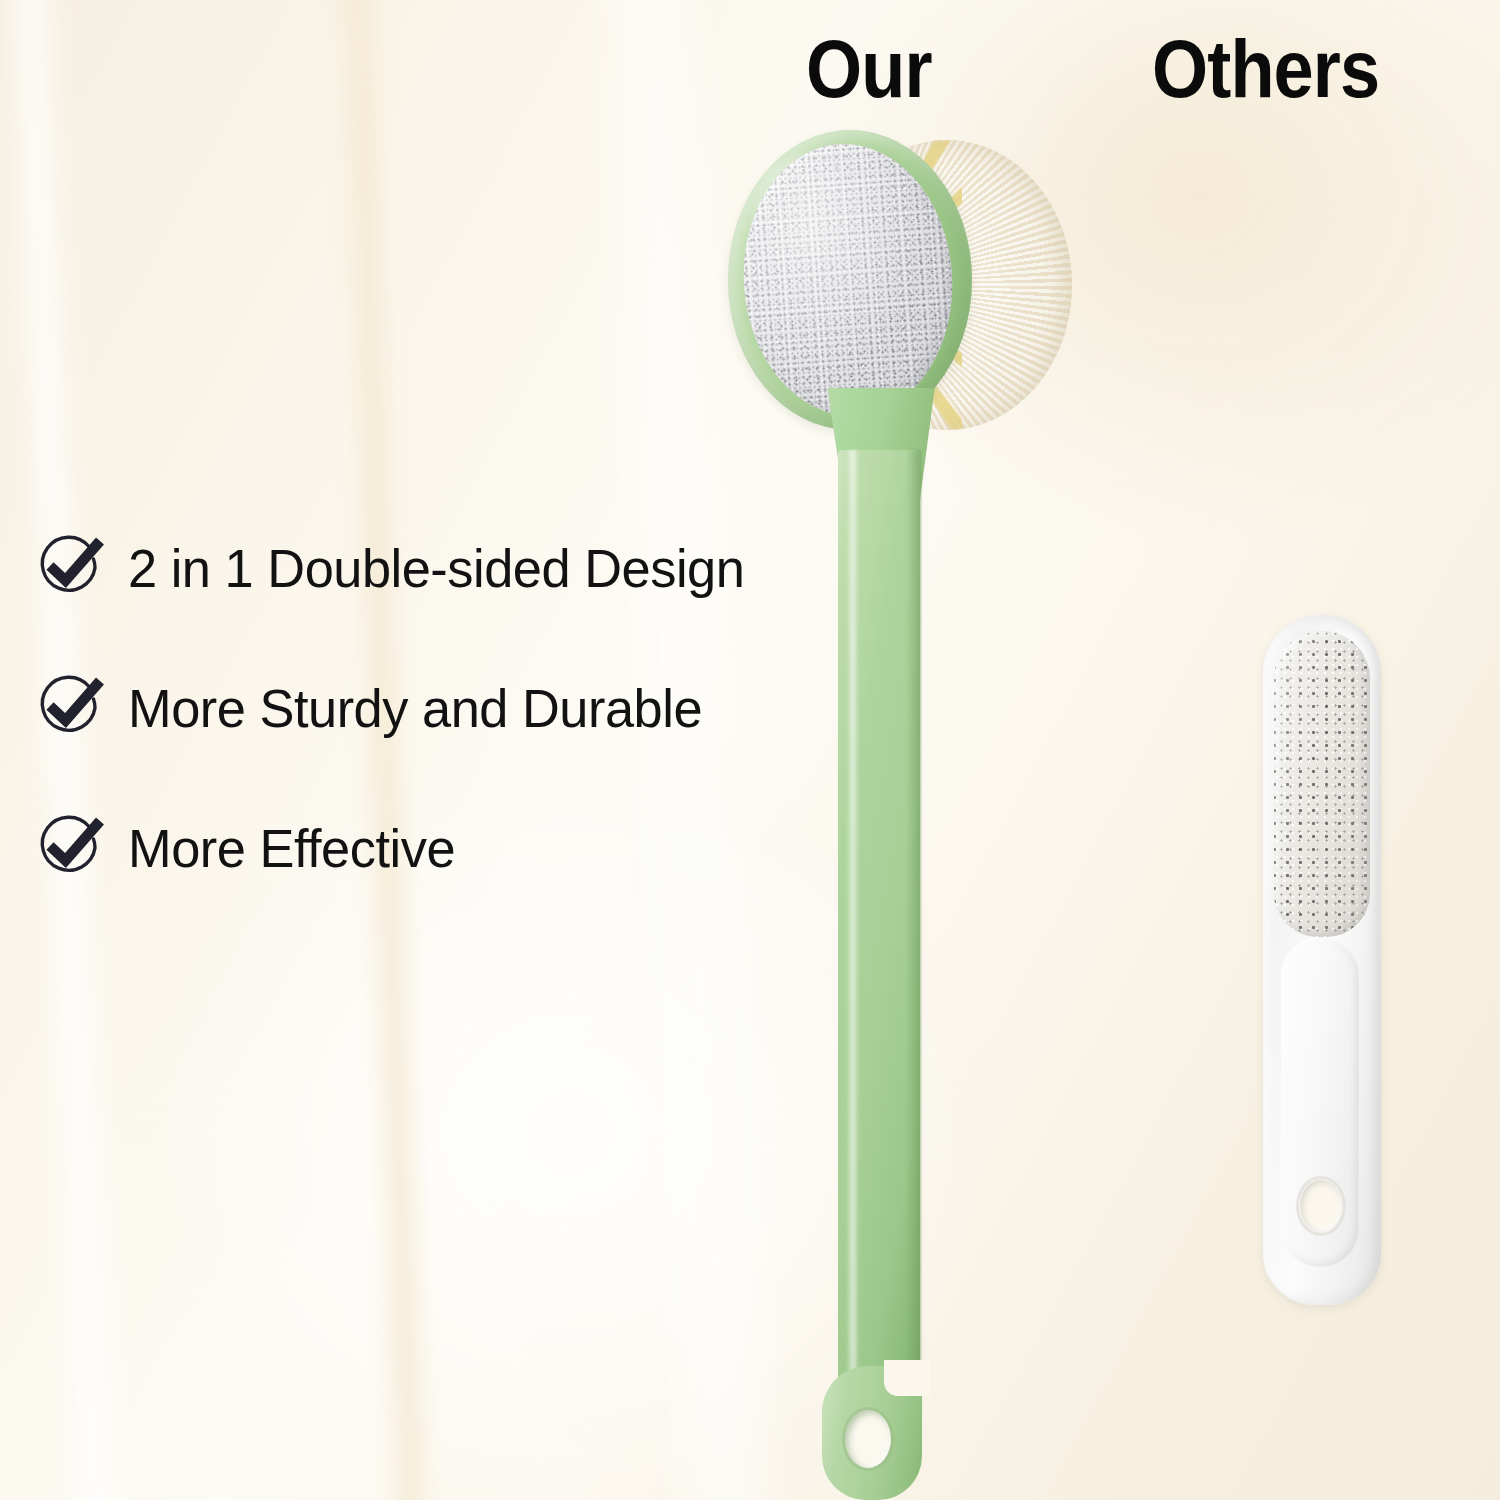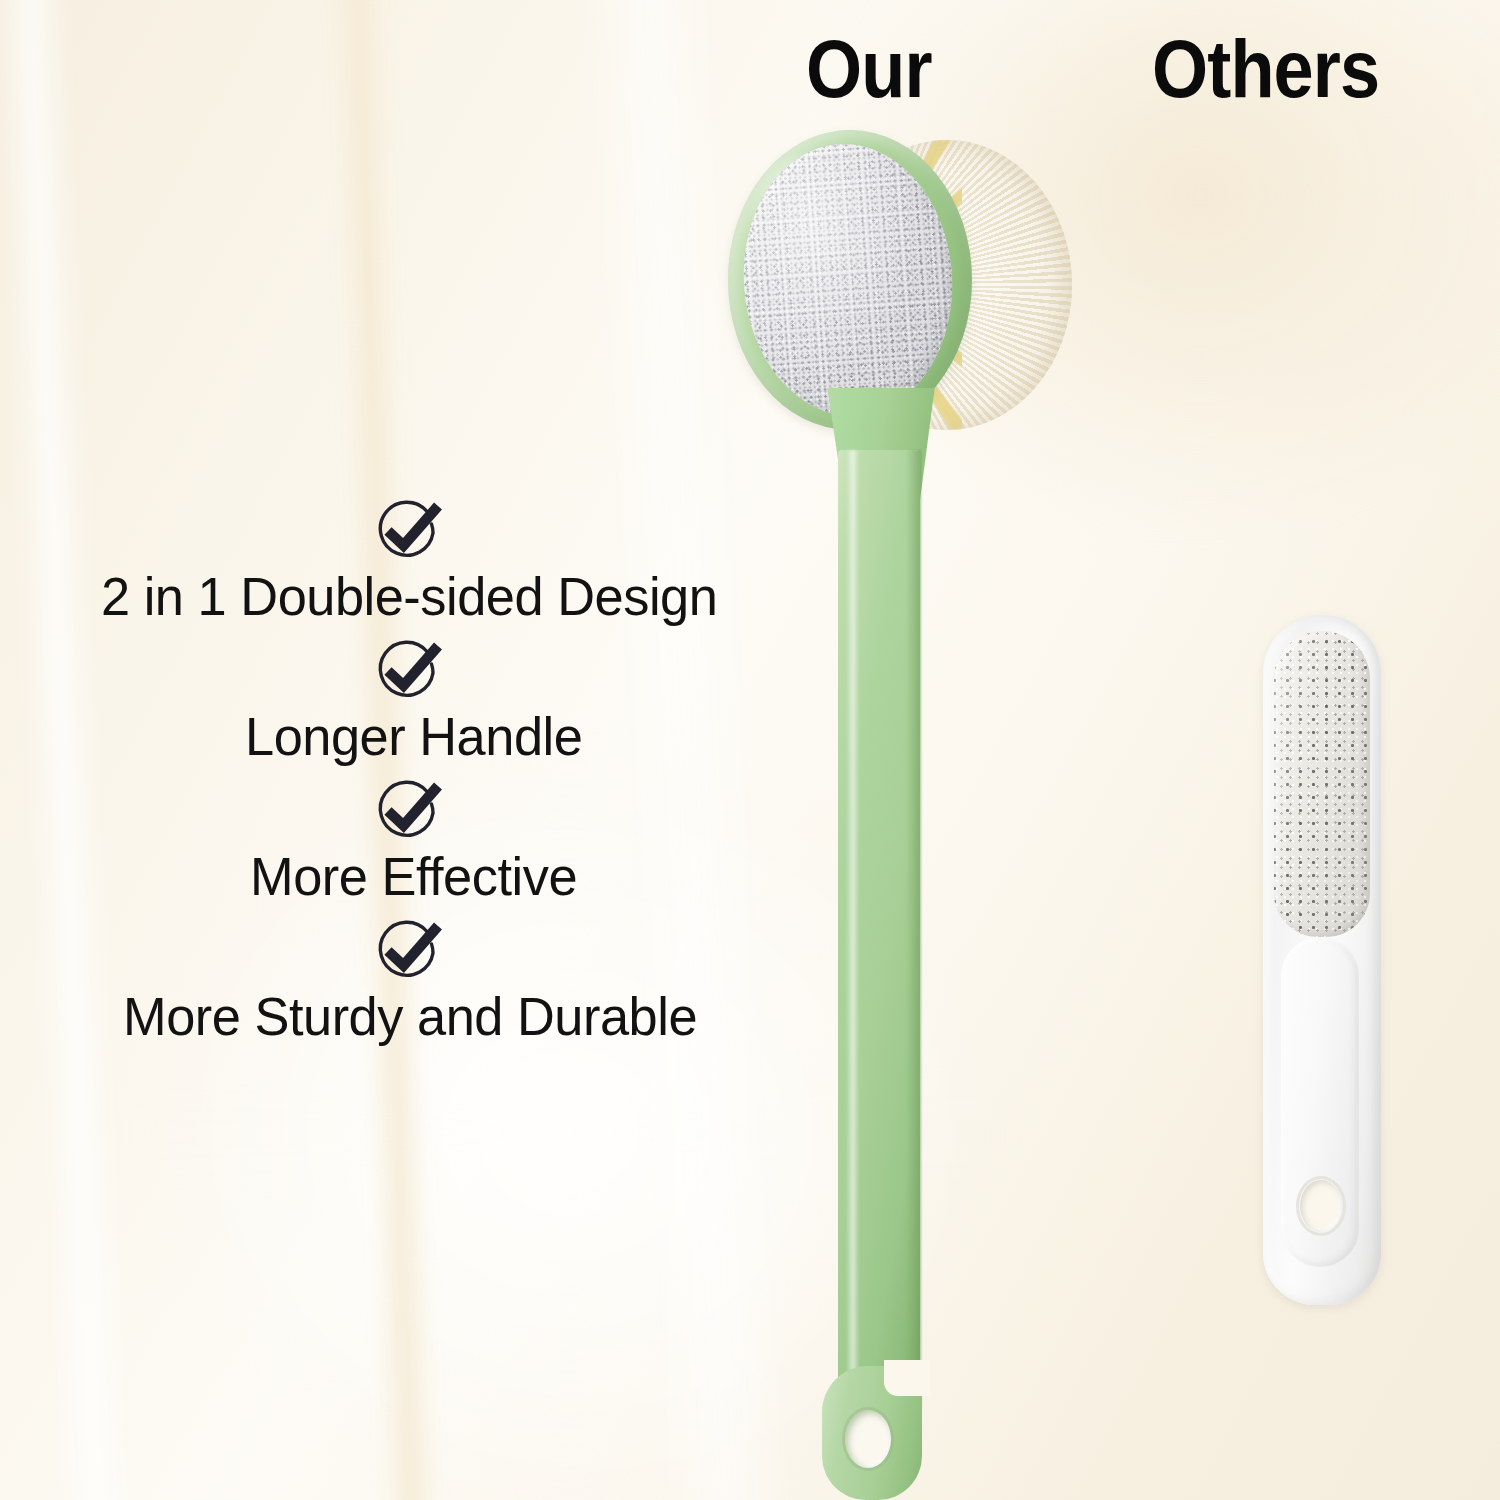--- a/index.html
+++ b/index.html
@@ -99,21 +99,20 @@
   #feature-list {
     position: absolute;
     left: 34px;
     top: 498px;
     width: 770px;
   }
   .feature-row {
     display: flex;
     align-items: center;
     height: 140px;
-    flex-direction: column;
   }
   .check-icon {
     flex: 0 0 auto;
     width: 70px;
     height: 70px;
     margin-right: 24px;
     position: relative;
   }
   .check-icon svg { display: block; width: 70px; height: 70px; overflow: visible; }
   .feature-label {
@@ -444,50 +443,41 @@
     <div class="feature-row">
       <span class="check-icon">
         <svg viewBox="0 0 70 70" aria-hidden="true">
           <path d="M55 13.5 A26.5 26.5 0 1 0 61 35 A26.5 26.5 0 0 0 59.5 26" fill="none" stroke="#22222e" stroke-width="3.4" stroke-linecap="round"></path>
           <path d="M16 33 L31.5 47.5 L66 8" fill="none" stroke="#22222e" stroke-width="10.5" stroke-linecap="butt" stroke-linejoin="miter"></path>
         </svg>
       </span>
       <span class="feature-label">2 in 1 Double-sided Design</span>
     </div>
 
+
     <div class="feature-row">
       <span class="check-icon">
         <svg viewBox="0 0 70 70" aria-hidden="true">
           <path d="M55 13.5 A26.5 26.5 0 1 0 61 35 A26.5 26.5 0 0 0 59.5 26" fill="none" stroke="#22222e" stroke-width="3.4" stroke-linecap="round"></path>
           <path d="M16 33 L31.5 47.5 L66 8" fill="none" stroke="#22222e" stroke-width="10.5" stroke-linecap="butt" stroke-linejoin="miter"></path>
         </svg>
       </span>
-      <span class="feature-label">Longer Handle</span>
+      <span class="feature-label">More Sturdy and Durable</span>
     </div>
 
     <div class="feature-row">
       <span class="check-icon">
         <svg viewBox="0 0 70 70" aria-hidden="true">
           <path d="M55 13.5 A26.5 26.5 0 1 0 61 35 A26.5 26.5 0 0 0 59.5 26" fill="none" stroke="#22222e" stroke-width="3.4" stroke-linecap="round"></path>
           <path d="M16 33 L31.5 47.5 L66 8" fill="none" stroke="#22222e" stroke-width="10.5" stroke-linecap="butt" stroke-linejoin="miter"></path>
         </svg>
       </span>
       <span class="feature-label">More Effective</span>
     </div>
 
-    <div class="feature-row">
-      <span class="check-icon">
-        <svg viewBox="0 0 70 70" aria-hidden="true">
-          <path d="M55 13.5 A26.5 26.5 0 1 0 61 35 A26.5 26.5 0 0 0 59.5 26" fill="none" stroke="#22222e" stroke-width="3.4" stroke-linecap="round"></path>
-          <path d="M16 33 L31.5 47.5 L66 8" fill="none" stroke="#22222e" stroke-width="10.5" stroke-linecap="butt" stroke-linejoin="miter"></path>
-        </svg>
-      </span>
-      <span class="feature-label">More Sturdy and Durable</span>
-    </div>
-
 
   </div>
 
   <div id="our-product">
     <div class="bristles">
       <div class="bristle-mass"></div>
       <div class="bristle-strokes"></div>
       <div class="bristle-tufts"></div>
       <div class="bristle-edge"></div>
     </div>

